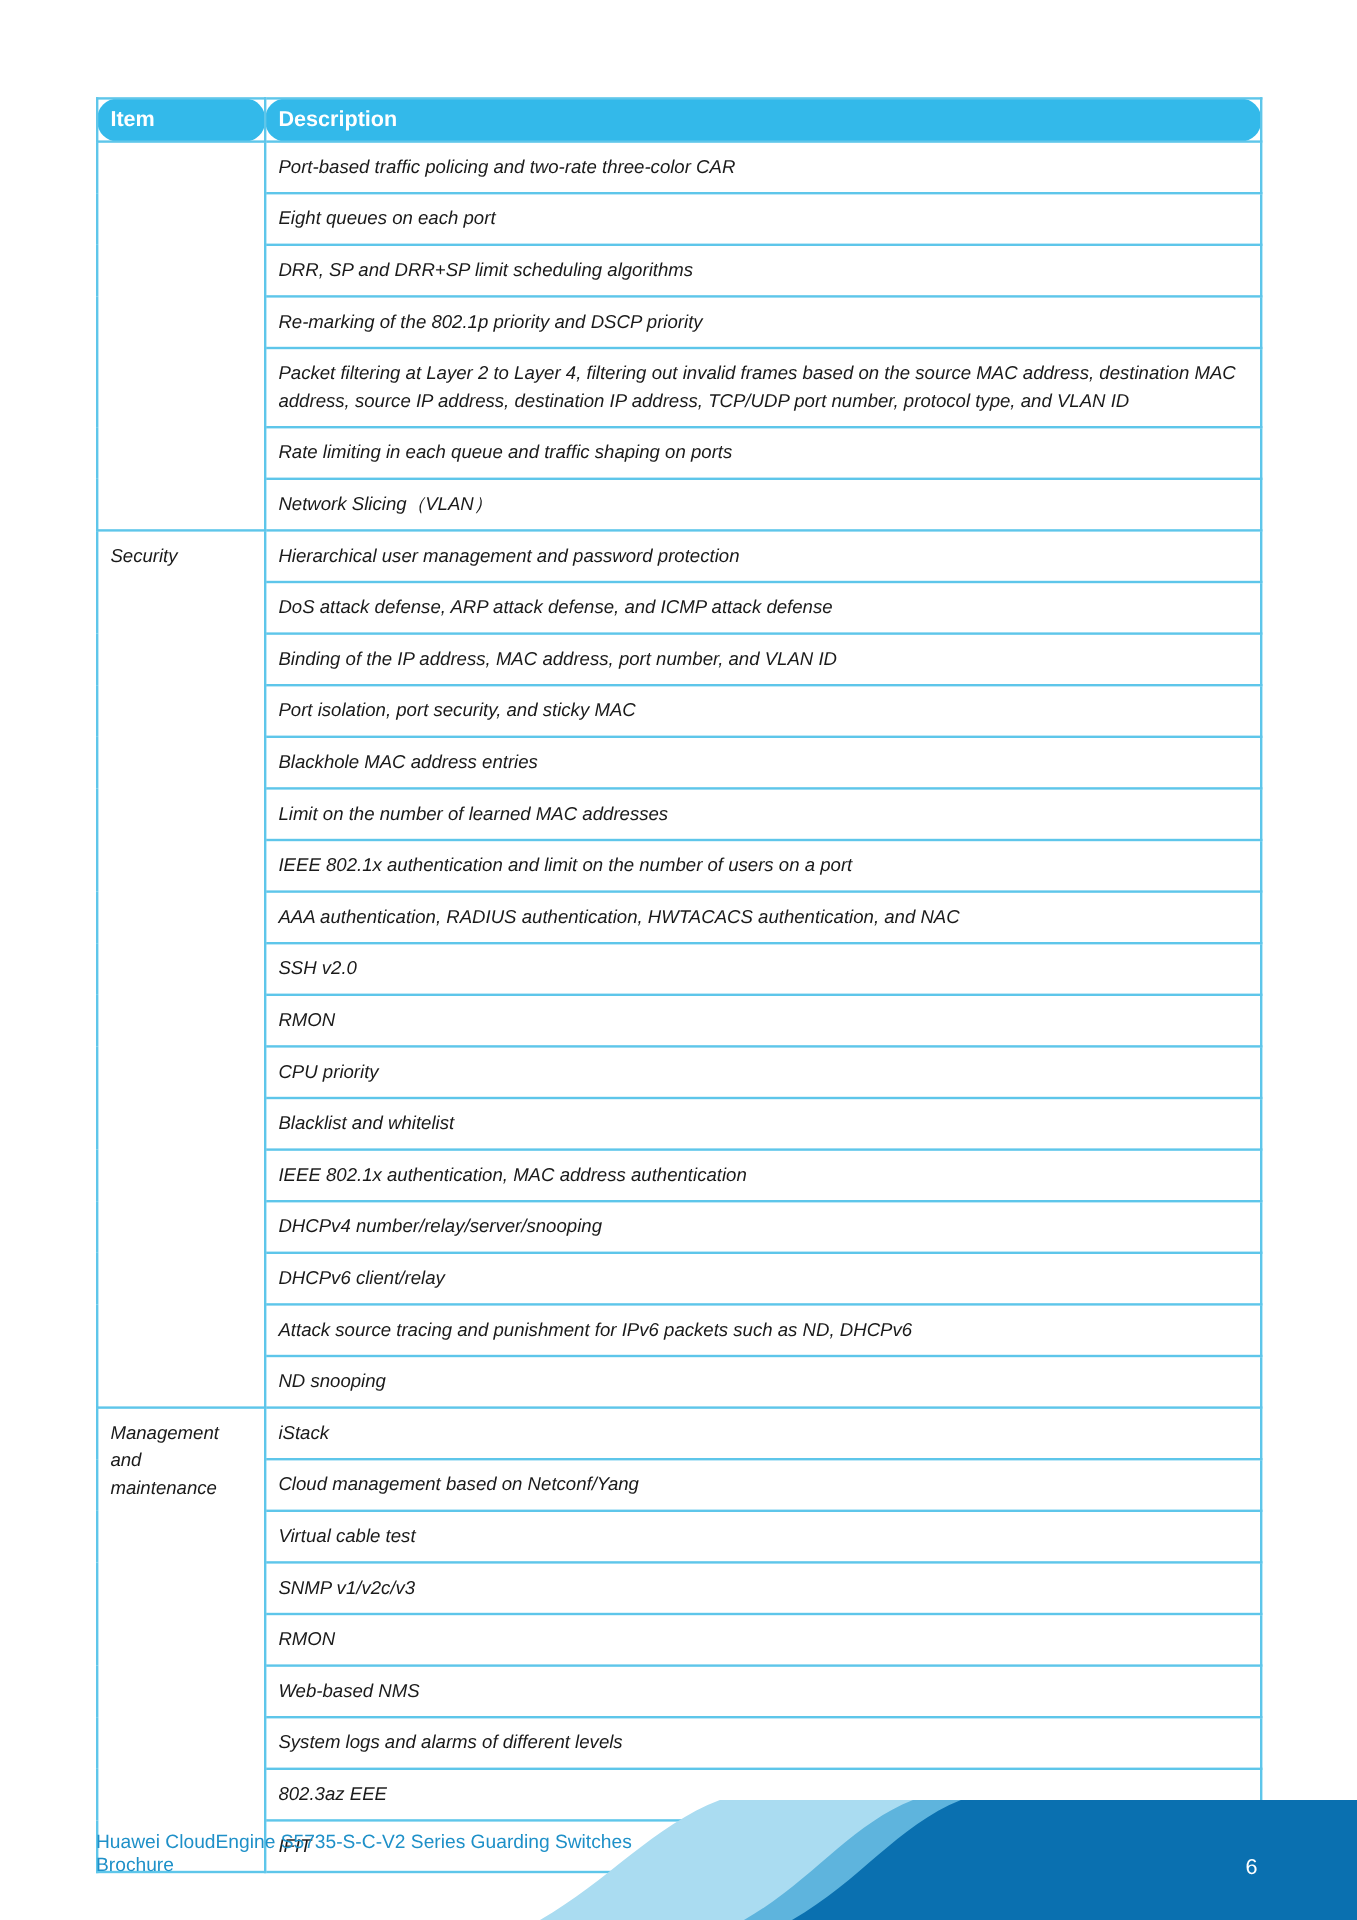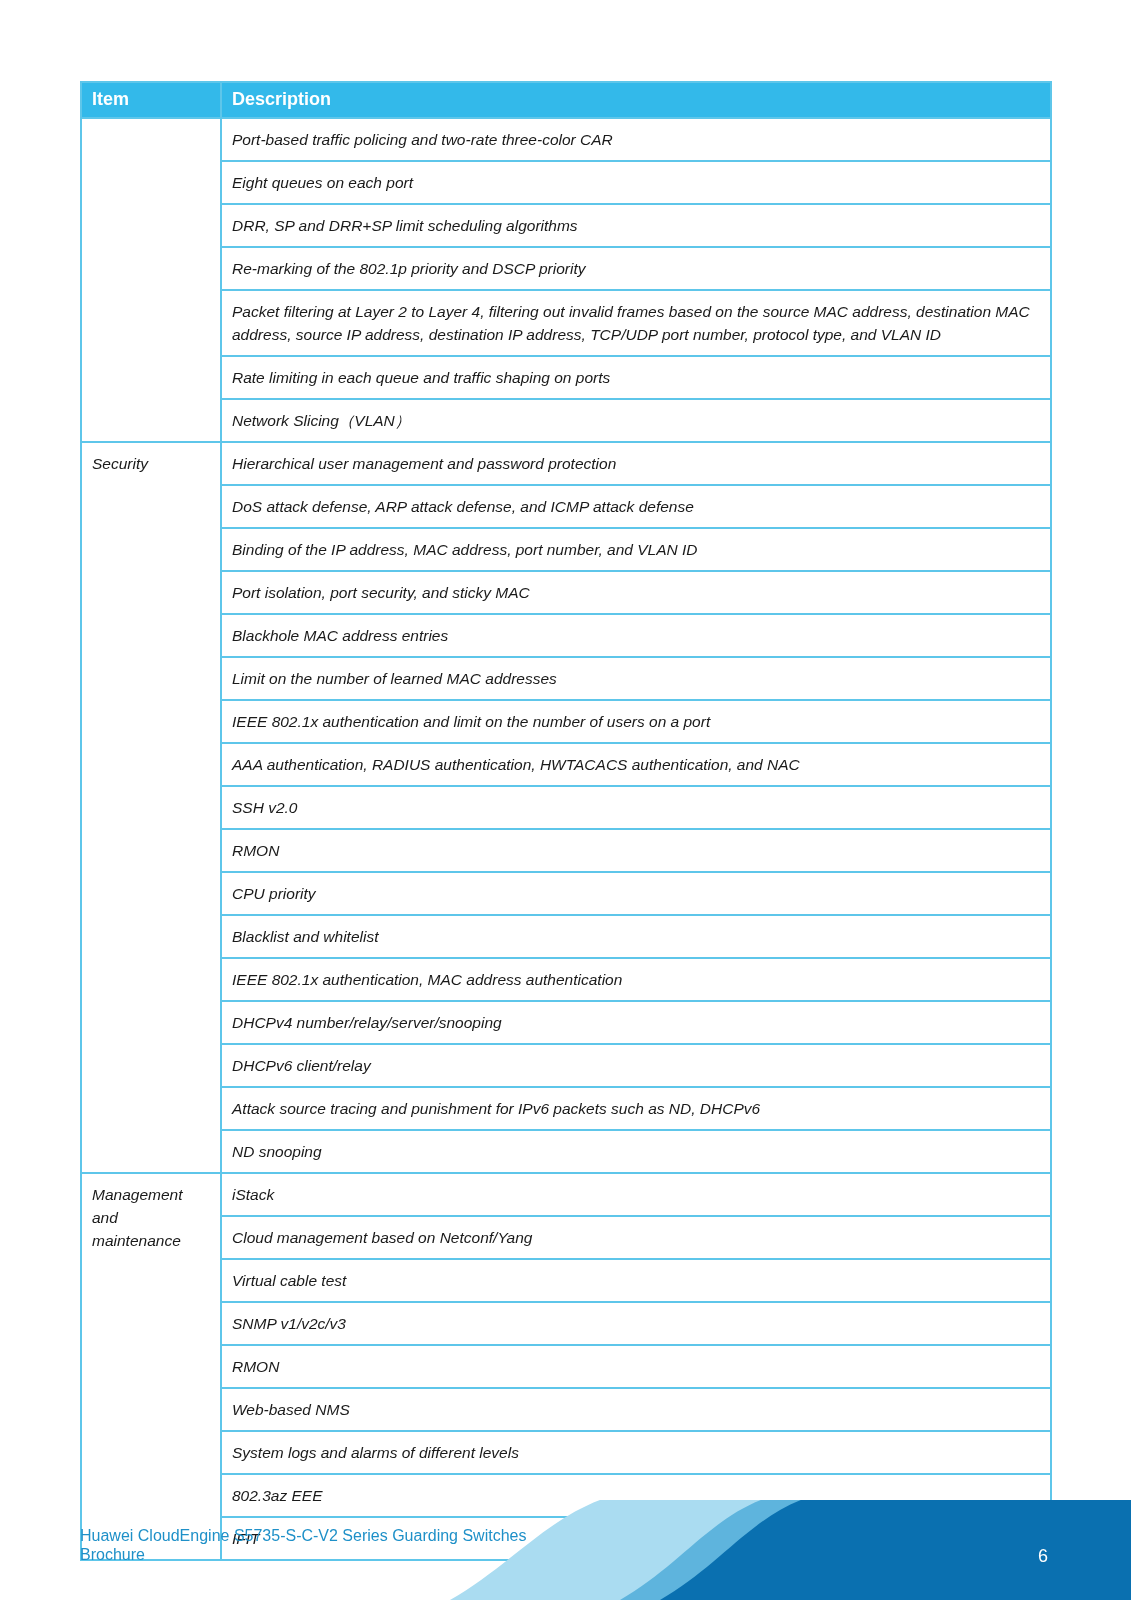--- a/index.html
+++ b/index.html
@@ -11,21 +11,21 @@
     position: absolute; left: 80px; top: 81px; width: 970px;
     border-collapse: collapse; table-layout: fixed;
     font-size: 15.5px;
   }
   .spec-table th, .spec-table td {
     border: 2px solid #5ec6ea;
     text-align: left; vertical-align: top;
   }
   .spec-table th {
     background: #33b9ea; color: #ffffff; font-weight: bold; font-size: 18px;
-    height: 36px; padding: 6px 10px 0 10px; box-sizing: border-box;
+    height: 36px; padding: 6px 10px 0 10px; box-sizing: border-box; border-radius: 17px;
   }
   .spec-table col.c1 { width: 140px; }
   .spec-table col.c2 { width: 830px; }
   .spec-table td { padding: 9px 10px 9px 10px; line-height: 23px; height: 38.7px; box-sizing: border-box; font-style: italic; }
   .spec-table td.item { padding-top: 9px; line-height: 23px; }
   .footer-title {
     position: absolute; left: 80px; top: 1526px; width: 460px;
     color: #1e90c8; font-size: 16px; line-height: 19px;
   }
   .footer-wave { position: absolute; left: 0; top: 1500px; width: 1131px; height: 100px; }

